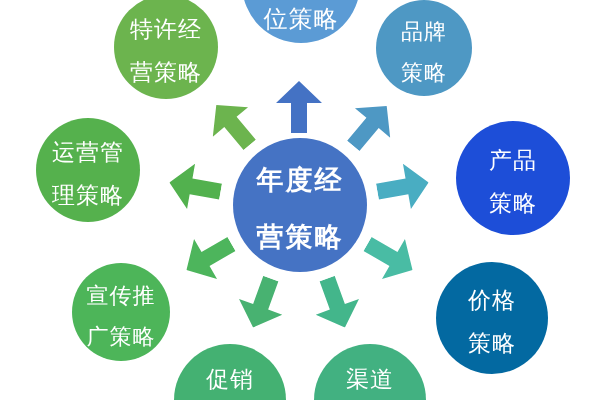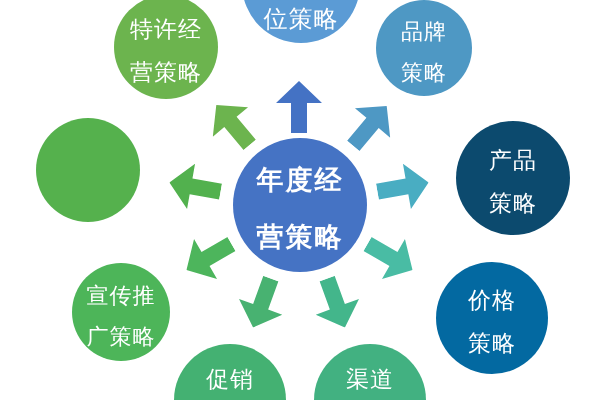--- a/index.html
+++ b/index.html
@@ -52,21 +52,21 @@
 
   <div class="circle node c-positioning" style="background-color: rgb(91, 155, 213);">
     <span class="line">位策略</span>
   </div>
 
   <div class="circle node c-brand" style="background-color: rgb(78, 152, 196);">
     <span class="line">品牌</span>
     <span class="line">策略</span>
   </div>
 
-  <div class="circle node c-product" style="background-color: #0c4a6e; align-items: center;">
+  <div class="circle node c-product" style="background-color: #1d4ed8; align-items: center;">
     <span class="line">产品</span>
     <span class="line">策略</span>
   </div>
 
   <div class="circle node c-price" style="background-color: #0369a1;">
     <span class="line">价格</span>
     <span class="line">策略</span>
   </div>
 
   <div class="circle node c-channel" style="background-color: rgb(66, 177, 129);">
@@ -76,20 +76,22 @@
   <div class="circle node c-promotion" style="background-color: rgb(68, 177, 114);">
     <span class="line">促销</span>
   </div>
 
   <div class="circle node c-publicity" style="background-color: rgb(77, 181, 89);">
     <span class="line">宣传推</span>
     <span class="line">广策略</span>
   </div>
 
   <div class="circle node c-operations" style="background-color: rgb(85, 177, 77);">
+    <span class="line">运营管</span>
+    <span class="line">理策略</span>
   </div>
 
   <div class="circle node c-franchise" style="background-color: rgb(108, 180, 78);">
     <span class="line">特许经</span>
     <span class="line">营策略</span>
   </div>
 
   <div class="arrow a-up">
     <svg viewBox="0 0 46 52">
         <path d="M23 0 L46 22 L31 22 L31 52 L15 52 L15 22 L0 22 Z" fill="#4472C4"></path>

